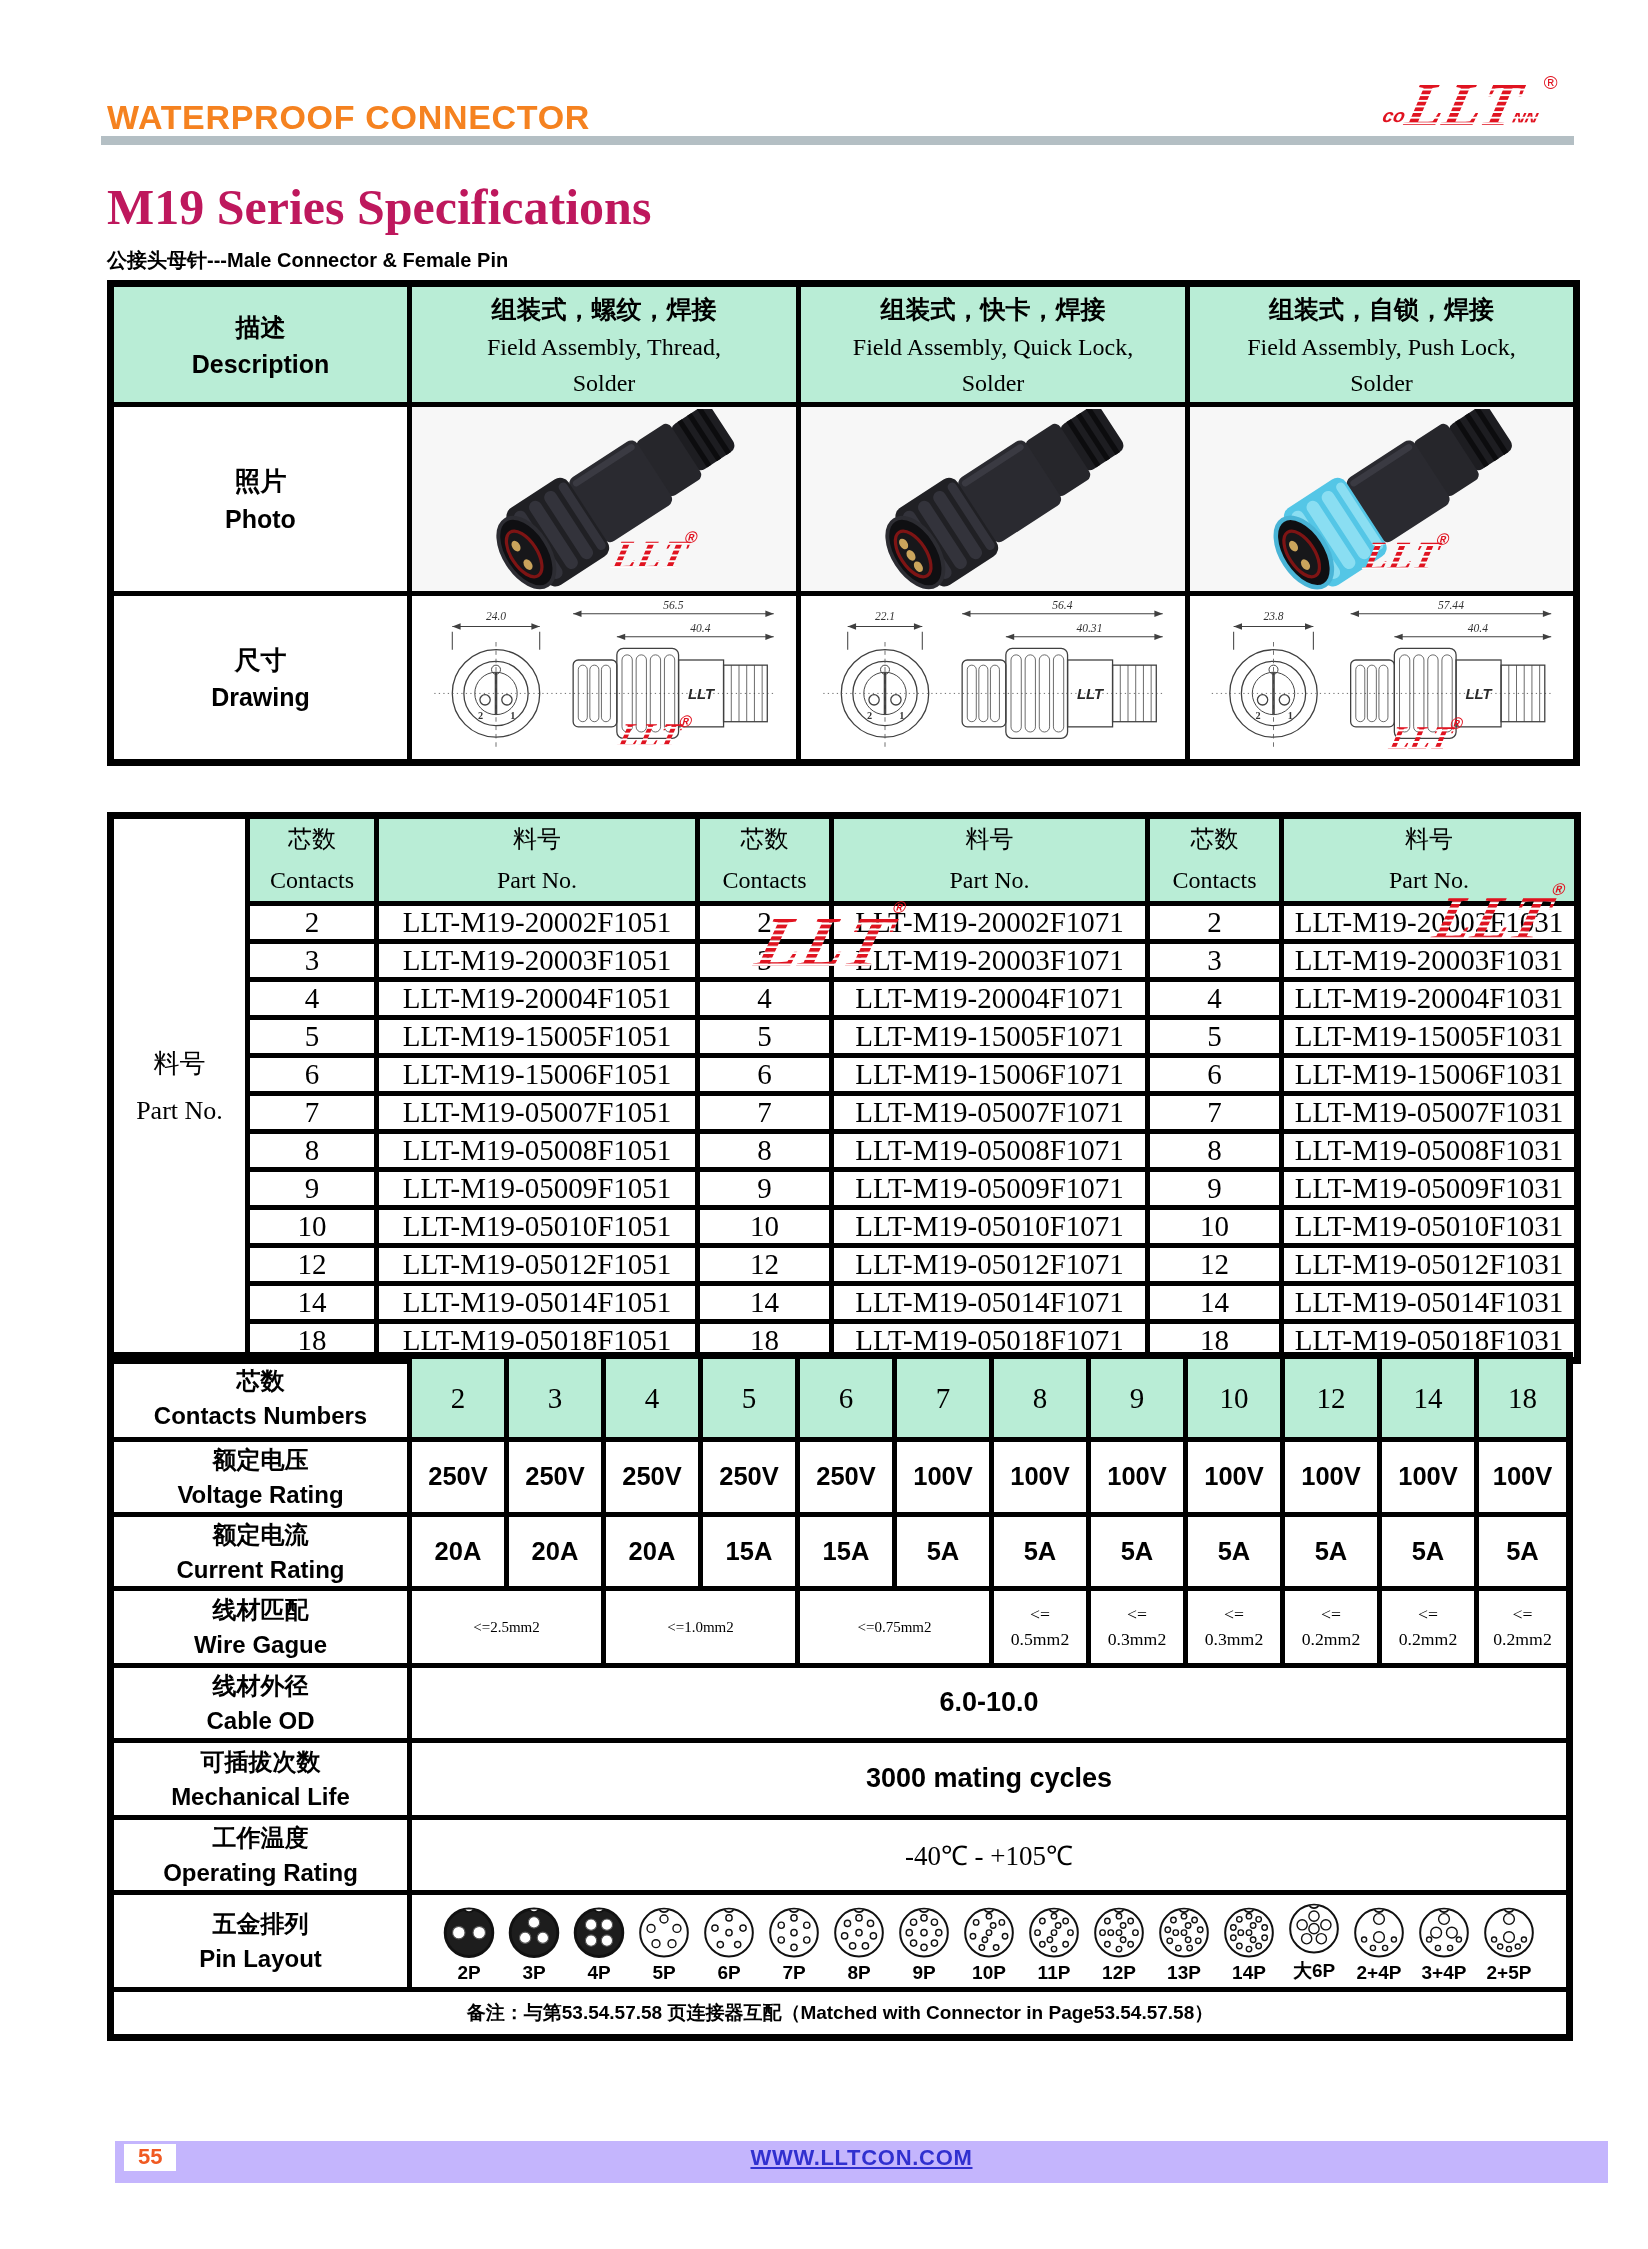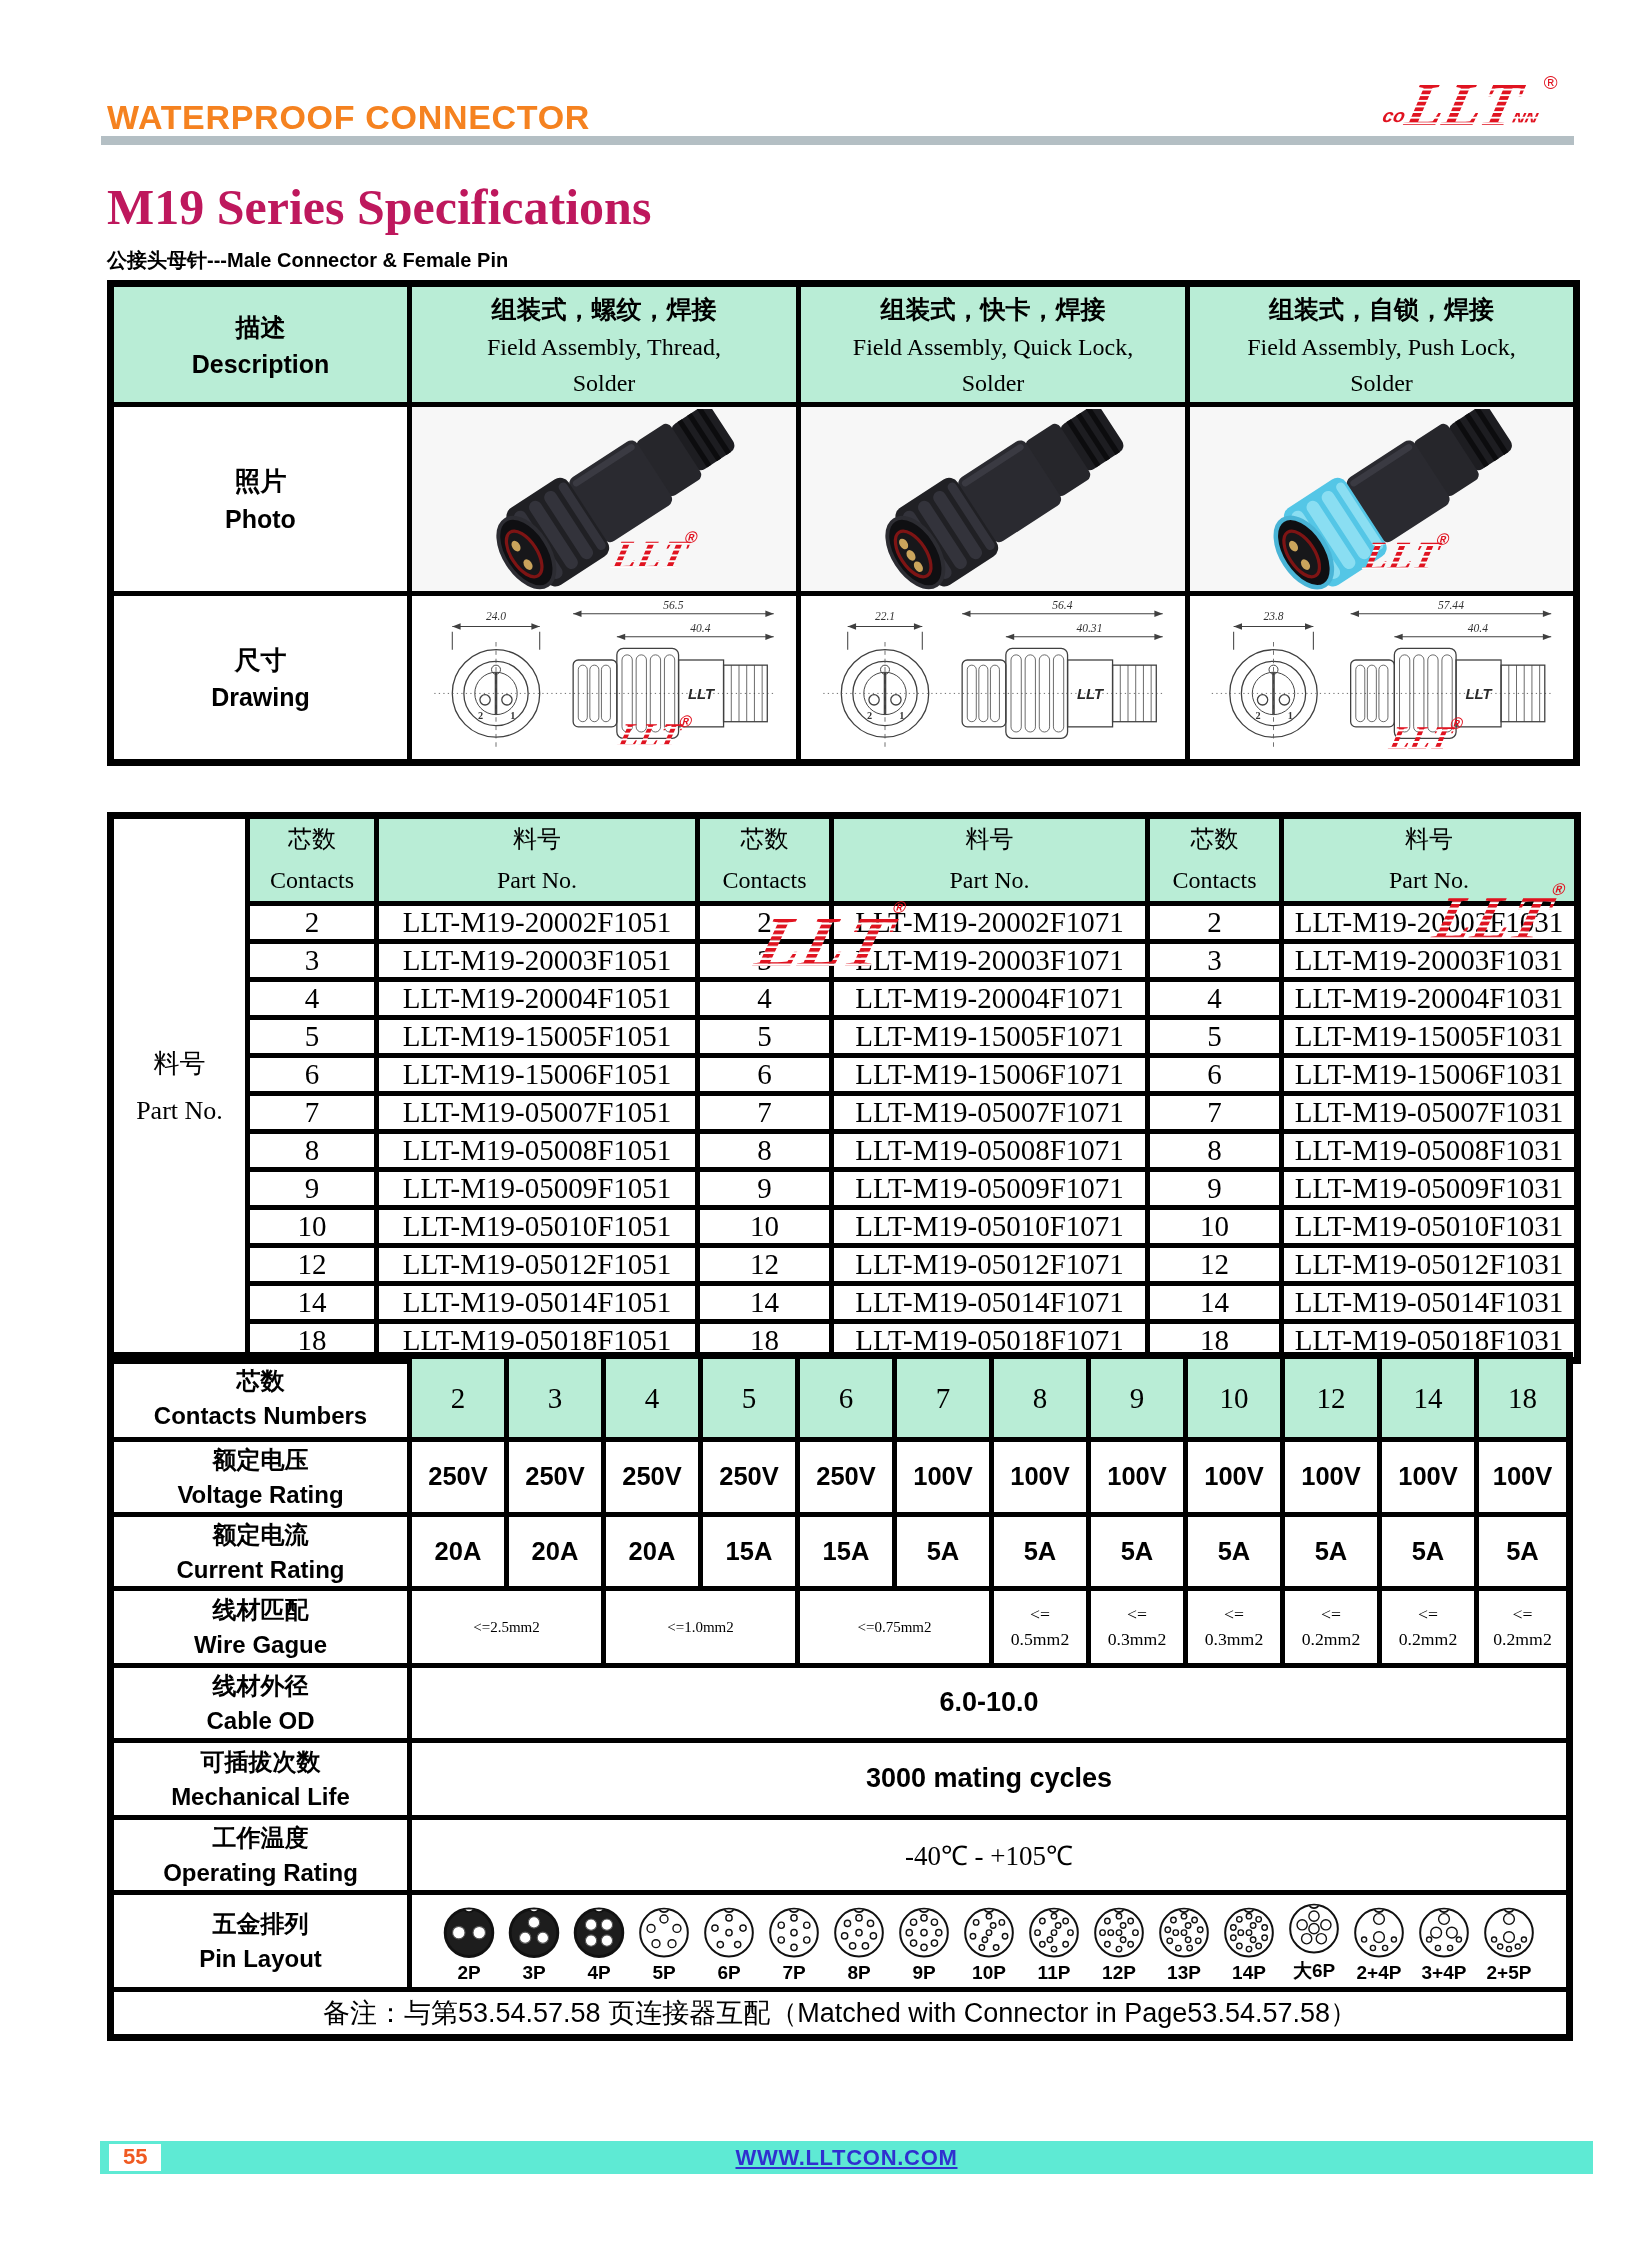--- a/index.html
+++ b/index.html
@@ -34,21 +34,21 @@
   .pt-cell { font-family:"Liberation Serif", serif; font-size:29px; }
   
   .sp-cn { font-size:24px; font-weight:bold; line-height:1.5; }
   .sp-en { font-size:24px; font-weight:bold; line-height:1.4; }
   .sp-num { font-family:"Liberation Serif", serif; font-size:29px; }
   .sp-val { font-size:25.5px; font-weight:bold; }
   .sp-wire { font-family:"Liberation Serif", serif; font-size:15px; }
   .sp-wire-sm { font-family:"Liberation Serif", serif; font-size:17.7px; line-height:1.4; }
   .sp-big { font-size:27px; font-weight:bold; }
   .sp-temp { font-family:"Liberation Serif", serif; font-size:27px; }
-  .note-cell { font-size:27px; font-weight:400; }
+  .note-cell { font-size:19px; font-weight:700; }
   
   .pin-row { display:flex; justify-content:center; align-items:flex-end;
              padding:5.2px 13px 2.6px 13px; height:92px; box-sizing:border-box; }
   .pin-item { display:flex; flex-direction:column; align-items:center; width:65px; }
   svg.pin-svg { width:58px; height:59px; }
   .pin-cap { font-size:19px; font-weight:bold; margin-top:1.3px; white-space:nowrap; }
   
   .dln  { stroke:#404040; fill:none; stroke-width:2; }
   .dln2 { stroke:#404040; fill:none; stroke-width:1.6; }
   .arr  { fill:#404040; stroke:none; }
@@ -58,21 +58,21 @@
           text-anchor:middle; }
   .dtx-sm { font-family:"Liberation Serif", serif; font-size:16px; font-weight:bold; fill:#333;
           text-anchor:middle; }
   .dlogo { font-size:23px; font-weight:bold; font-style:italic; fill:#2a2a2a; text-anchor:middle; }
   
   .wm { position:absolute; pointer-events:none; }
   .wm-txt { font-family:"Liberation Serif", serif; font-style:italic; font-weight:bold;
             fill:url(#redstripe); }
   .wm-reg { fill:#e01320; font-size:26px; font-weight:bold; }
   
-  .footer-bar { position:absolute; left:100px; top:2141px; width:1493px; height:33px; background:#5eead4; }
+  .footer-bar { position:absolute; left:115px; top:2141px; width:1493px; height:42px; background:#c4b5fd; }
   .page-box { position:absolute; left:9.2px; top:2.6px; width:52px; height:27.5px; background:#fff;
               display:flex; align-items:center; justify-content:center; }
   .page-num { color:#f05a22; font-size:22px; font-weight:bold; }
   .site { position:absolute; left:0; right:0; top:0; height:33px; line-height:33px; text-align:center;
           color:#3030cf; font-size:22px; font-weight:bold; text-decoration:underline; letter-spacing:0.7px; }
 </style>
 </head>
 <body>
 
 <svg width="0" height="0" style="position:absolute">

